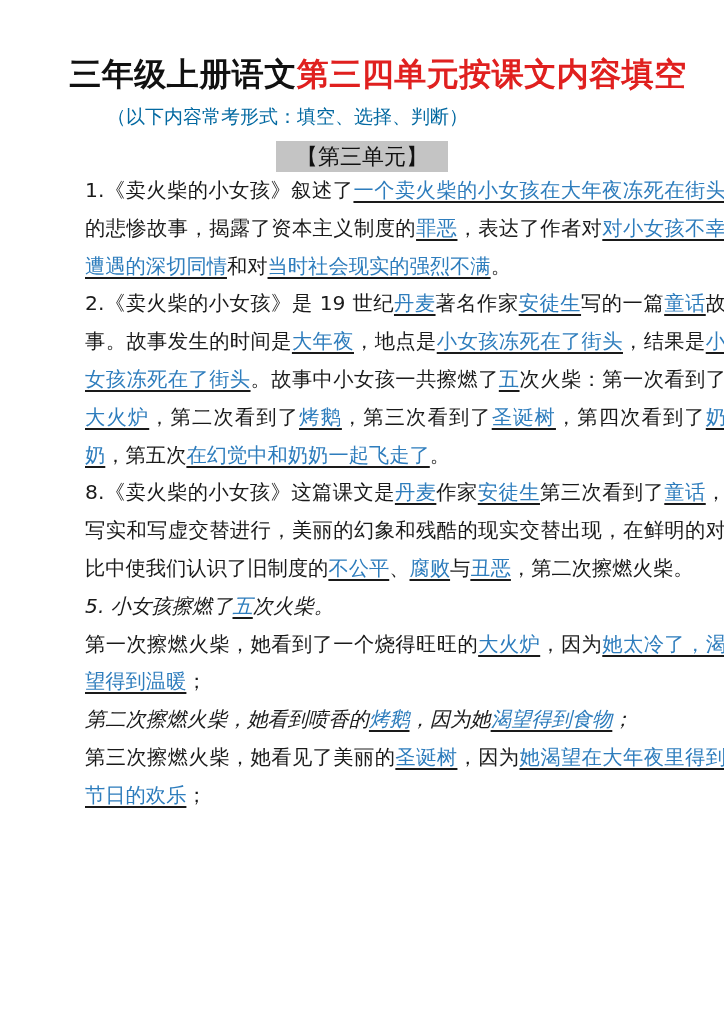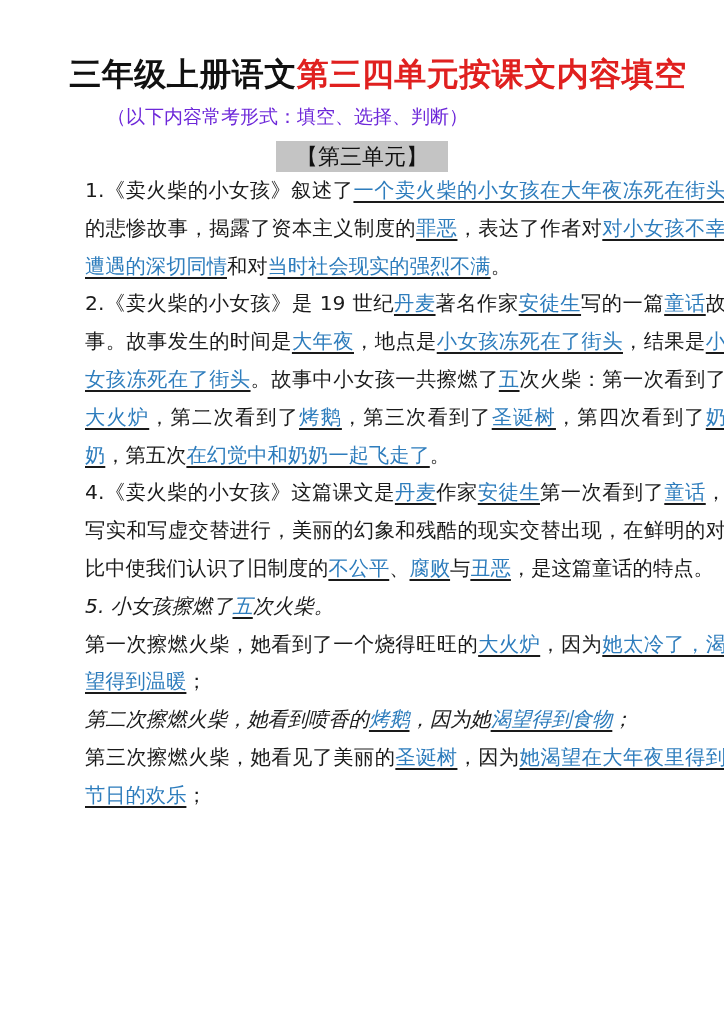--- a/index.html
+++ b/index.html
@@ -3,21 +3,21 @@
 <meta charset="utf-8">
 <style>
   html, body { margin: 0; padding: 0; background: #ffffff; }
   body { width: 724px; height: 1024px; position: relative; overflow: hidden;
          font-family: "DejaVu Sans", "Liberation Sans", sans-serif; color: #1a1a1a; }
   .title { position: absolute; top: 50px; left: 16px; width: 724px; text-align: center;
            font-size: 32px; font-weight: 900; letter-spacing: 0.5px; line-height: 48px; white-space: nowrap; }
   .title .black { color: #111111; }
   .title .red { color: #e0201f; }
   .subtitle { position: absolute; top: 101px; left: 0; width: 575px; text-align: center;
-              font-size: 19px; color: #6d28d9; line-height: 30px; white-space: nowrap; }
+              font-size: 19px; color: #0369a1; line-height: 30px; white-space: nowrap; }
   .section-wrap { position: absolute; top: 141px; left: 0; width: 724px; text-align: center; }
   .section-heading { display: inline-block; background: #c4c4c4; font-size: 22px; color: #111;
                      padding: 0 18px; height: 31px; line-height: 31px; width: 136px; }
   .content { position: absolute; top: 172px; left: 42px; width: 641px; margin-left: 43px; }
   .para { font-size: 20.3px; line-height: 37.8px; text-align: justify; text-align-last: left;
           margin: 0; color: #1a1a1a; }
   .para.short { text-align-last: left; font-style: italic; }
   .blank { color: #2e7dbd; text-decoration: underline; text-decoration-color: #1a1a1a;
            text-decoration-thickness: 1.5px; text-underline-offset: 4px; }
 </style>
@@ -30,18 +30,18 @@
 
 <div class="subtitle">（以下内容常考形式：填空、选择、判断）</div>
 
 <div class="section-wrap">
   <span class="section-heading">【第三单元】</span>
 </div>
 
 <div class="content">
   <p class="para"><span>1.《卖火柴的小女孩》叙述了</span><span class="blank">一个卖火柴的小女孩在大年夜冻死在街头</span><span>的悲惨故事，揭露了资本主义制度的</span><span class="blank">罪恶</span><span>，表达了作者对</span><span class="blank">对小女孩不幸遭遇的深切同情</span><span>和对</span><span class="blank">当时社会现实的强烈不满</span><span>。</span></p>
   <p class="para"><span>2.《卖火柴的小女孩》是 19 世纪</span><span class="blank">丹麦</span><span>著名作家</span><span class="blank">安徒生</span><span>写的一篇</span><span class="blank">童话</span><span>故事。故事发生的时间是</span><span class="blank">大年夜</span><span>，地点是</span><span class="blank">小女孩冻死在了街头</span><span>，结果是</span><span class="blank">小女孩冻死在了街头</span><span>。故事中小女孩一共擦燃了</span><span class="blank">五</span><span>次火柴：第一次看到了</span><span class="blank">大火炉</span><span>，第二次看到了</span><span class="blank">烤鹅</span><span>，第三次看到了</span><span class="blank">圣诞树</span><span>，第四次看到了</span><span class="blank">奶奶</span><span>，第五次</span><span class="blank">在幻觉中和奶奶一起飞走了</span><span>。</span></p>
-  <p class="para"><span>4.《卖火柴的小女孩》这篇课文是</span><span class="blank">丹麦</span><span>作家</span><span class="blank">安徒生</span><span>第一次看到了</span><span class="blank">童话</span><span>，写实和写虚交替进行，美丽的幻象和残酷的现实交替出现，在鲜明的对比中使我们认识了旧制度的</span><span class="blank">不公平</span><span>、</span><span class="blank">腐败</span><span>与</span><span class="blank">丑恶</span><span>，是这篇童话的特点。</span></p>
+  <p class="para"><span>8.《卖火柴的小女孩》这篇课文是</span><span class="blank">丹麦</span><span>作家</span><span class="blank">安徒生</span><span>第三次看到了</span><span class="blank">童话</span><span>，写实和写虚交替进行，美丽的幻象和残酷的现实交替出现，在鲜明的对比中使我们认识了旧制度的</span><span class="blank">不公平</span><span>、</span><span class="blank">腐败</span><span>与</span><span class="blank">丑恶</span><span>，第二次擦燃火柴。</span></p>
   <p class="para short"><span>5. 小女孩擦燃了</span><span class="blank">五</span><span>次火柴。</span></p>
   <p class="para"><span>第一次擦燃火柴，她看到了一个烧得旺旺的</span><span class="blank">大火炉</span><span>，因为</span><span class="blank">她太冷了，渴望得到温暖</span><span>；</span></p>
   <p class="para short"><span>第二次擦燃火柴，她看到喷香的</span><span class="blank">烤鹅</span><span>，因为她</span><span class="blank">渴望得到食物</span><span>；</span></p>
   <p class="para"><span>第三次擦燃火柴，她看见了美丽的</span><span class="blank">圣诞树</span><span>，因为</span><span class="blank">她渴望在大年夜里得到节日的欢乐</span><span>；</span></p>
 </div>
 
 </body></html>

